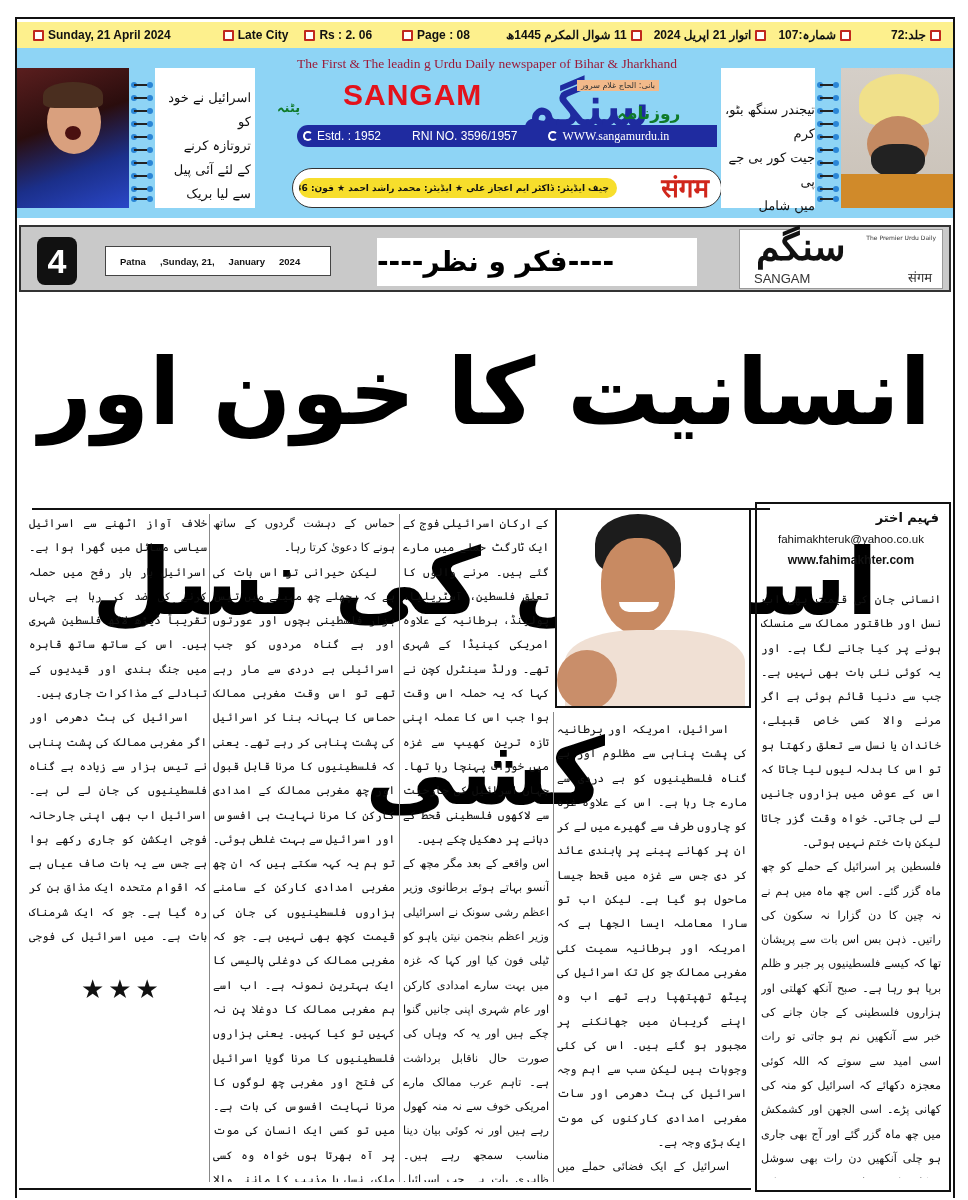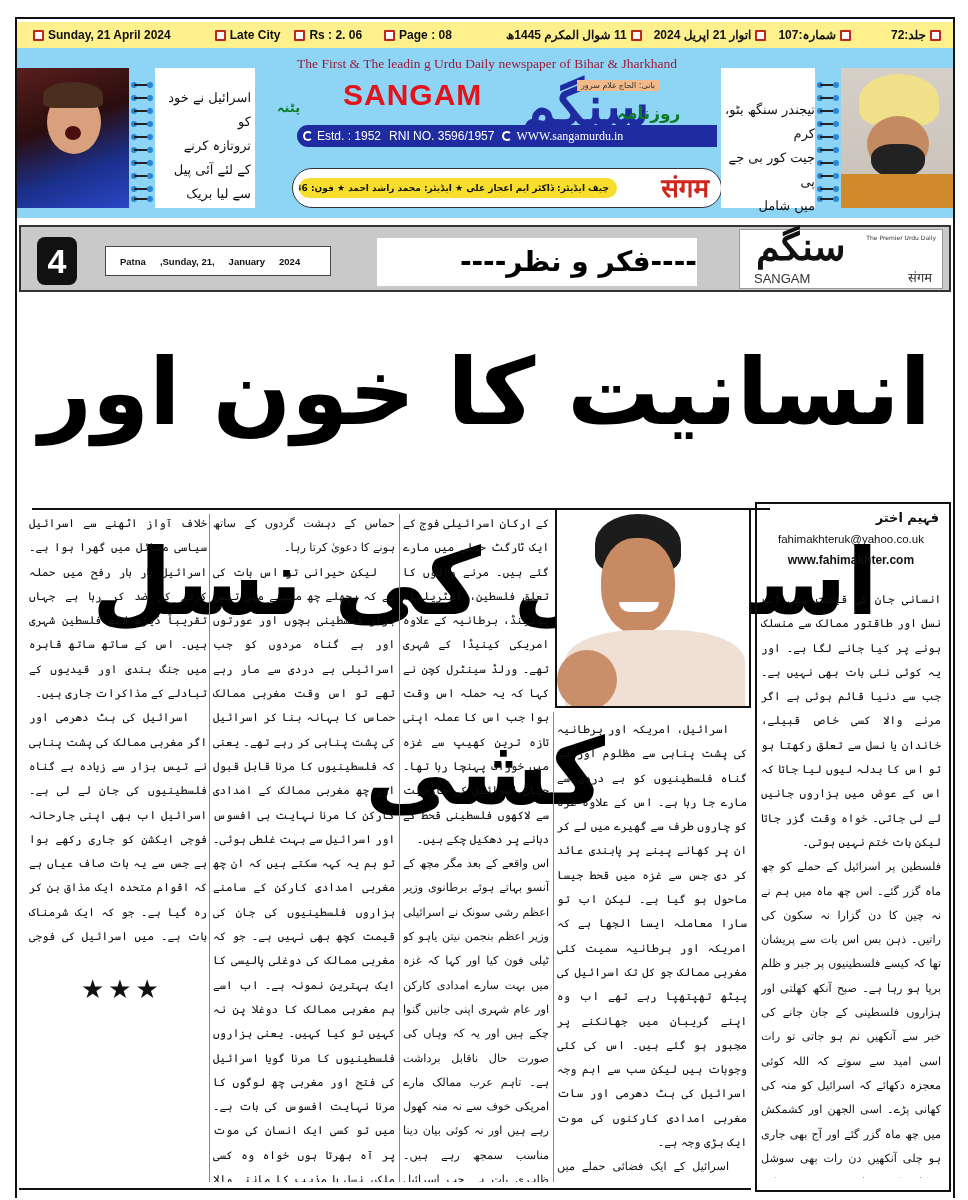--- a/index.html
+++ b/index.html
@@ -6,21 +6,21 @@
   html, body { width: 968px; height: 1200px; background: #ffffff; overflow: hidden; }
   body { position: relative; font-family: "DejaVu Sans", sans-serif; color: #111; }
 
   .frame { position: absolute; left: 15px; top: 17px; width: 940px; height: 1181px; border: 2px solid #111; border-bottom: none; }
 
   
   .topstrip { position: absolute; left: 17px; top: 22px; width: 936px; height: 26px; background: #fdf08d;
     display: flex; align-items: center; font-family: "Liberation Sans", sans-serif; font-weight: bold; font-size: 12px; }
   .topstrip .cell { display: flex; align-items: center; gap: 4px; white-space: nowrap; }
   .chk { display: inline-block; width: 11px; height: 11px; border: 2px solid #c0281e; background: #fff; border-radius: 1px; }
-  .topstrip .left { display: flex; gap: 4px; position: absolute; left: 16px; }
+  .topstrip .left { display: flex; gap: 12px; position: absolute; left: 16px; }
   .topstrip .right { display: flex; direction: rtl; position: absolute; right: 12px; gap: 0; }
 
   
   .mast { position: absolute; left: 17px; top: 48px; width: 936px; height: 170px; background: #8ed4f5; }
   .side-card { position: absolute; top: 20px; height: 140px; background: #fff; }
   .side-left { left: 0; width: 238px; }
   .side-right { right: 0; width: 232px; }
   .photo { position: absolute; top: 0; height: 140px; }
   .photo-left { left: 0; width: 112px; background: linear-gradient(160deg,#5a1e1e 0%,#2a0d0d 40%,#1b2f8a 70%,#2a47c8 100%); }
   .photo-right { right: 0; width: 112px; background: linear-gradient(180deg,#d5cfc8 0%,#c9c1b7 100%); }
@@ -42,40 +42,40 @@
     font-family: "Liberation Serif", serif; font-size: 13.5px; color: #9b1c3a; }
   .sangam-en { position: absolute; left: 326px; top: 30px; font-family: "Liberation Sans", sans-serif;
     font-weight: bold; font-size: 30px; color: #e3121b; letter-spacing: 1px; }
   .patna-ur { position: absolute; left: 260px; top: 52px; font-family: "DejaVu Sans", sans-serif; font-size: 13px; color: #0f7a2a; font-weight: bold; }
   .roznama { position: absolute; left: 600px; top: 55px; font-size: 17px; color: #0f7a2a; font-weight: bold; }
   .founder { position: absolute; left: 560px; top: 32px; background: #f2b98a; font-size: 8px; padding: 1px 4px; direction: rtl; color: #333; }
   .logo-ur { position: absolute; left: 505px; top: 28px; font-family: "DejaVu Serif", serif; font-weight: bold;
     font-size: 54px; color: #1f2ba0; line-height: 60px; direction: rtl; }
   .blueband { position: absolute; left: 280px; top: 77px; width: 420px; height: 22px; background: #1f2ba0;
     border-radius: 11px 0 0 11px; display: flex; align-items: center; color: #fff; font-size: 12px;
-    font-family: "Liberation Sans", sans-serif; padding-left: 6px; gap: 8px; }
+    font-family: "Liberation Sans", sans-serif; padding-left: 6px; gap: 31px; }
   .blueband .circ { display:inline-block; width:10px; height:10px; border:2px solid #fff; border-radius:50%; border-right-color: transparent; margin-right:4px; vertical-align:-1px;}
   .blueband .web { font-family: "Liberation Serif", serif; }
   .email-row { position: absolute; left: 298px; top: 101px; display: flex; align-items: center; gap: 12px;
     font-family: "Liberation Serif", serif; font-size: 12px; color: #111; }
   .email-tag { background: #111; color: #fff; font-size: 11px; padding: 1px 14px 1px 22px; clip-path: polygon(0 0, 88% 0, 100% 50%, 88% 100%, 0 100%, 8% 50%); }
   .pill { position: absolute; left: 275px; top: 120px; width: 430px; height: 40px; background: #fff;
     border: 1.5px solid #333; border-radius: 20px; }
   .pill .yellow { position: absolute; left: 6px; top: 9px; width: 318px; height: 20px; background: #f7de2c;
     border-radius: 10px; direction: rtl; font-size: 9px; line-height: 20px; padding: 0 8px; white-space: nowrap; overflow: hidden; font-weight: bold;}
   .pill .hindi { position: absolute; right: 12px; top: 0; font-size: 26px; color: #d0261b; font-weight: bold; line-height: 38px; }
 
   
   .secbar { position: absolute; left: 19px; top: 225px; width: 932px; height: 67px; background: #c9c9c9; border: 2px solid #333; }
   .pgnum { position: absolute; left: 16px; top: 10px; width: 40px; height: 48px; background: #111; color: #fff;
     border-radius: 8px; font-family: "Liberation Sans", sans-serif; font-weight: bold; font-size: 34px; text-align: center; line-height: 48px; }
   .datebox { position: absolute; left: 84px; top: 19px; width: 226px; height: 30px; background: #fff; border: 1px solid #444;
     font-family: "Liberation Sans", sans-serif; font-weight: bold; font-size: 9.5px; display: flex; align-items: center; gap: 14px; padding-left: 14px; }
   .sectitle { position: absolute; left: 356px; top: 11px; width: 320px; height: 48px; background: #fff;
-    font-family: "DejaVu Sans", sans-serif; font-weight: bold; font-size: 28px; text-align: right; line-height: 48px; direction: rtl; color: #000; }
+    font-family: "DejaVu Sans", sans-serif; font-weight: bold; font-size: 28px; text-align: left; line-height: 48px; direction: rtl; color: #000; }
   .minilogo { position: absolute; right: 6px; top: 2px; width: 204px; height: 60px; background: #fff; border: 1px solid #999; }
   .minilogo .ur { position: absolute; left: 16px; top: -6px; font-family: "DejaVu Serif", serif; font-size: 38px; font-weight: bold; color: #111; direction: rtl; }
   .minilogo .en { position: absolute; left: 14px; bottom: 2px; font-family: "Liberation Sans", sans-serif; font-size: 13px; color: #333; }
   .minilogo .hi { position: absolute; right: 10px; bottom: 2px; font-size: 13px; color: #333; }
   .minilogo .small { position: absolute; top: 4px; right: 6px; font-size: 6px; color: #333; }
 
   
   .headline { position: absolute; left: 19px; top: 298px; width: 932px; height: 190px; text-align: center; direction: rtl;
     font-family: "DejaVu Sans", sans-serif; font-weight: bold; font-size: 92px; line-height: 190px; color: #000; letter-spacing: -2px; }
 
@@ -105,21 +105,21 @@
 <body>
 
 <div class="frame"></div>
 
 <div class="topstrip">
   <div class="left">
     <div class="cell" style="margin-right:40px">
       <span class="chk"></span>
       <span>Sunday, 21 April 2024</span>
     </div>
-    <div class="cell" style="margin-right:10px">
+    <div class="cell" style="margin-right:4px">
       <span class="chk"></span>
       <span>Late City</span>
     </div>
     <div class="cell" style="margin-right:18px">
       <span class="chk"></span>
       <span>Rs : 2. 06</span>
     </div>
     <div class="cell">
       <span class="chk"></span>
       <span>Page : 08</span>

